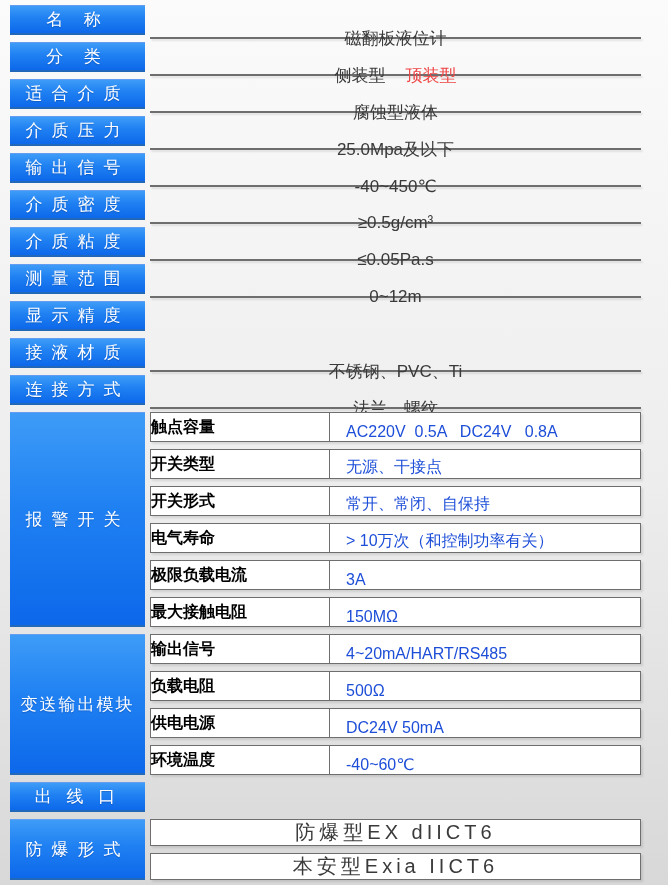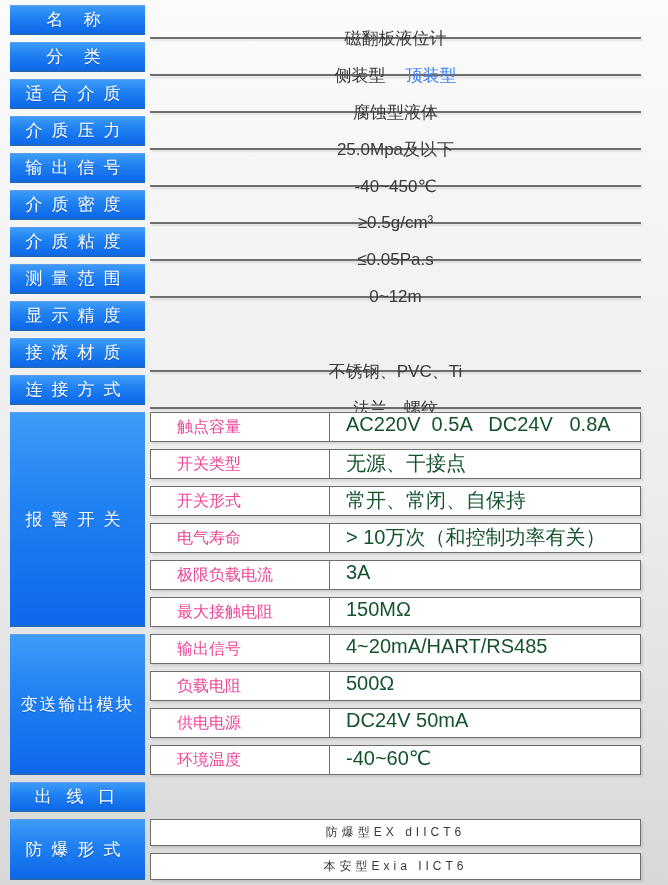--- a/index.html
+++ b/index.html
@@ -27,27 +27,27 @@
   }
   .value-cell span, .sub-value span, .sub-label span { white-space:pre; }
   .group { display:flex; gap:5px; flex:0 0 auto; }
   .group-rows { flex:1; display:flex; flex-direction:column; gap:7px; }
   .sub-row {
     height:30px; flex:0 0 auto; background:#fff; border:1.5px solid #6e6e6e;
     box-shadow:1.5px 2px 2px rgba(0,0,0,.10);
     display:flex; align-items:stretch;
   }
   .sub-label {
-    flex:0 0 179px; display:flex; align-items:center; padding-left:26px;
-    font-size:16px; color:#ec4899; border-right:1.5px solid #6e6e6e;
-  }
-  .sub-value { flex:1; display:flex; align-items:flex-start; padding-left:16px; font-size:20px; color:#14532d; }
-  .sub-row.center { align-items:center; justify-content:center; font-size:12px; color:#3a3a3a; }
+    flex:0 0 179px; display:flex; align-items:center; 
+    font-size:16px; color:#000000; border-right:1.5px solid #6e6e6e;font-weight:bold;
+  }
+  .sub-value { flex:1; display:flex; align-items:flex-end; padding-left:16px; font-size:16px; color:#1d4ed8; }
+  .sub-row.center { align-items:center; justify-content:center; font-size:20px; color:#3a3a3a; }
   .row-short { height:27px; }
-  .secondary { color:#3b82f6; margin-left:20px; }
+  .secondary { color:#ef4444; margin-left:20px; }
   .ls2 { letter-spacing:2px; }
   .ls4 { letter-spacing:4px; }
   .ls5 { letter-spacing:5px; }
   .ls6 { letter-spacing:6px; }
   .ls8 { letter-spacing:8px; }
   .ls9 { letter-spacing:9px; }
 </style>
 </head>
 <body>
 

